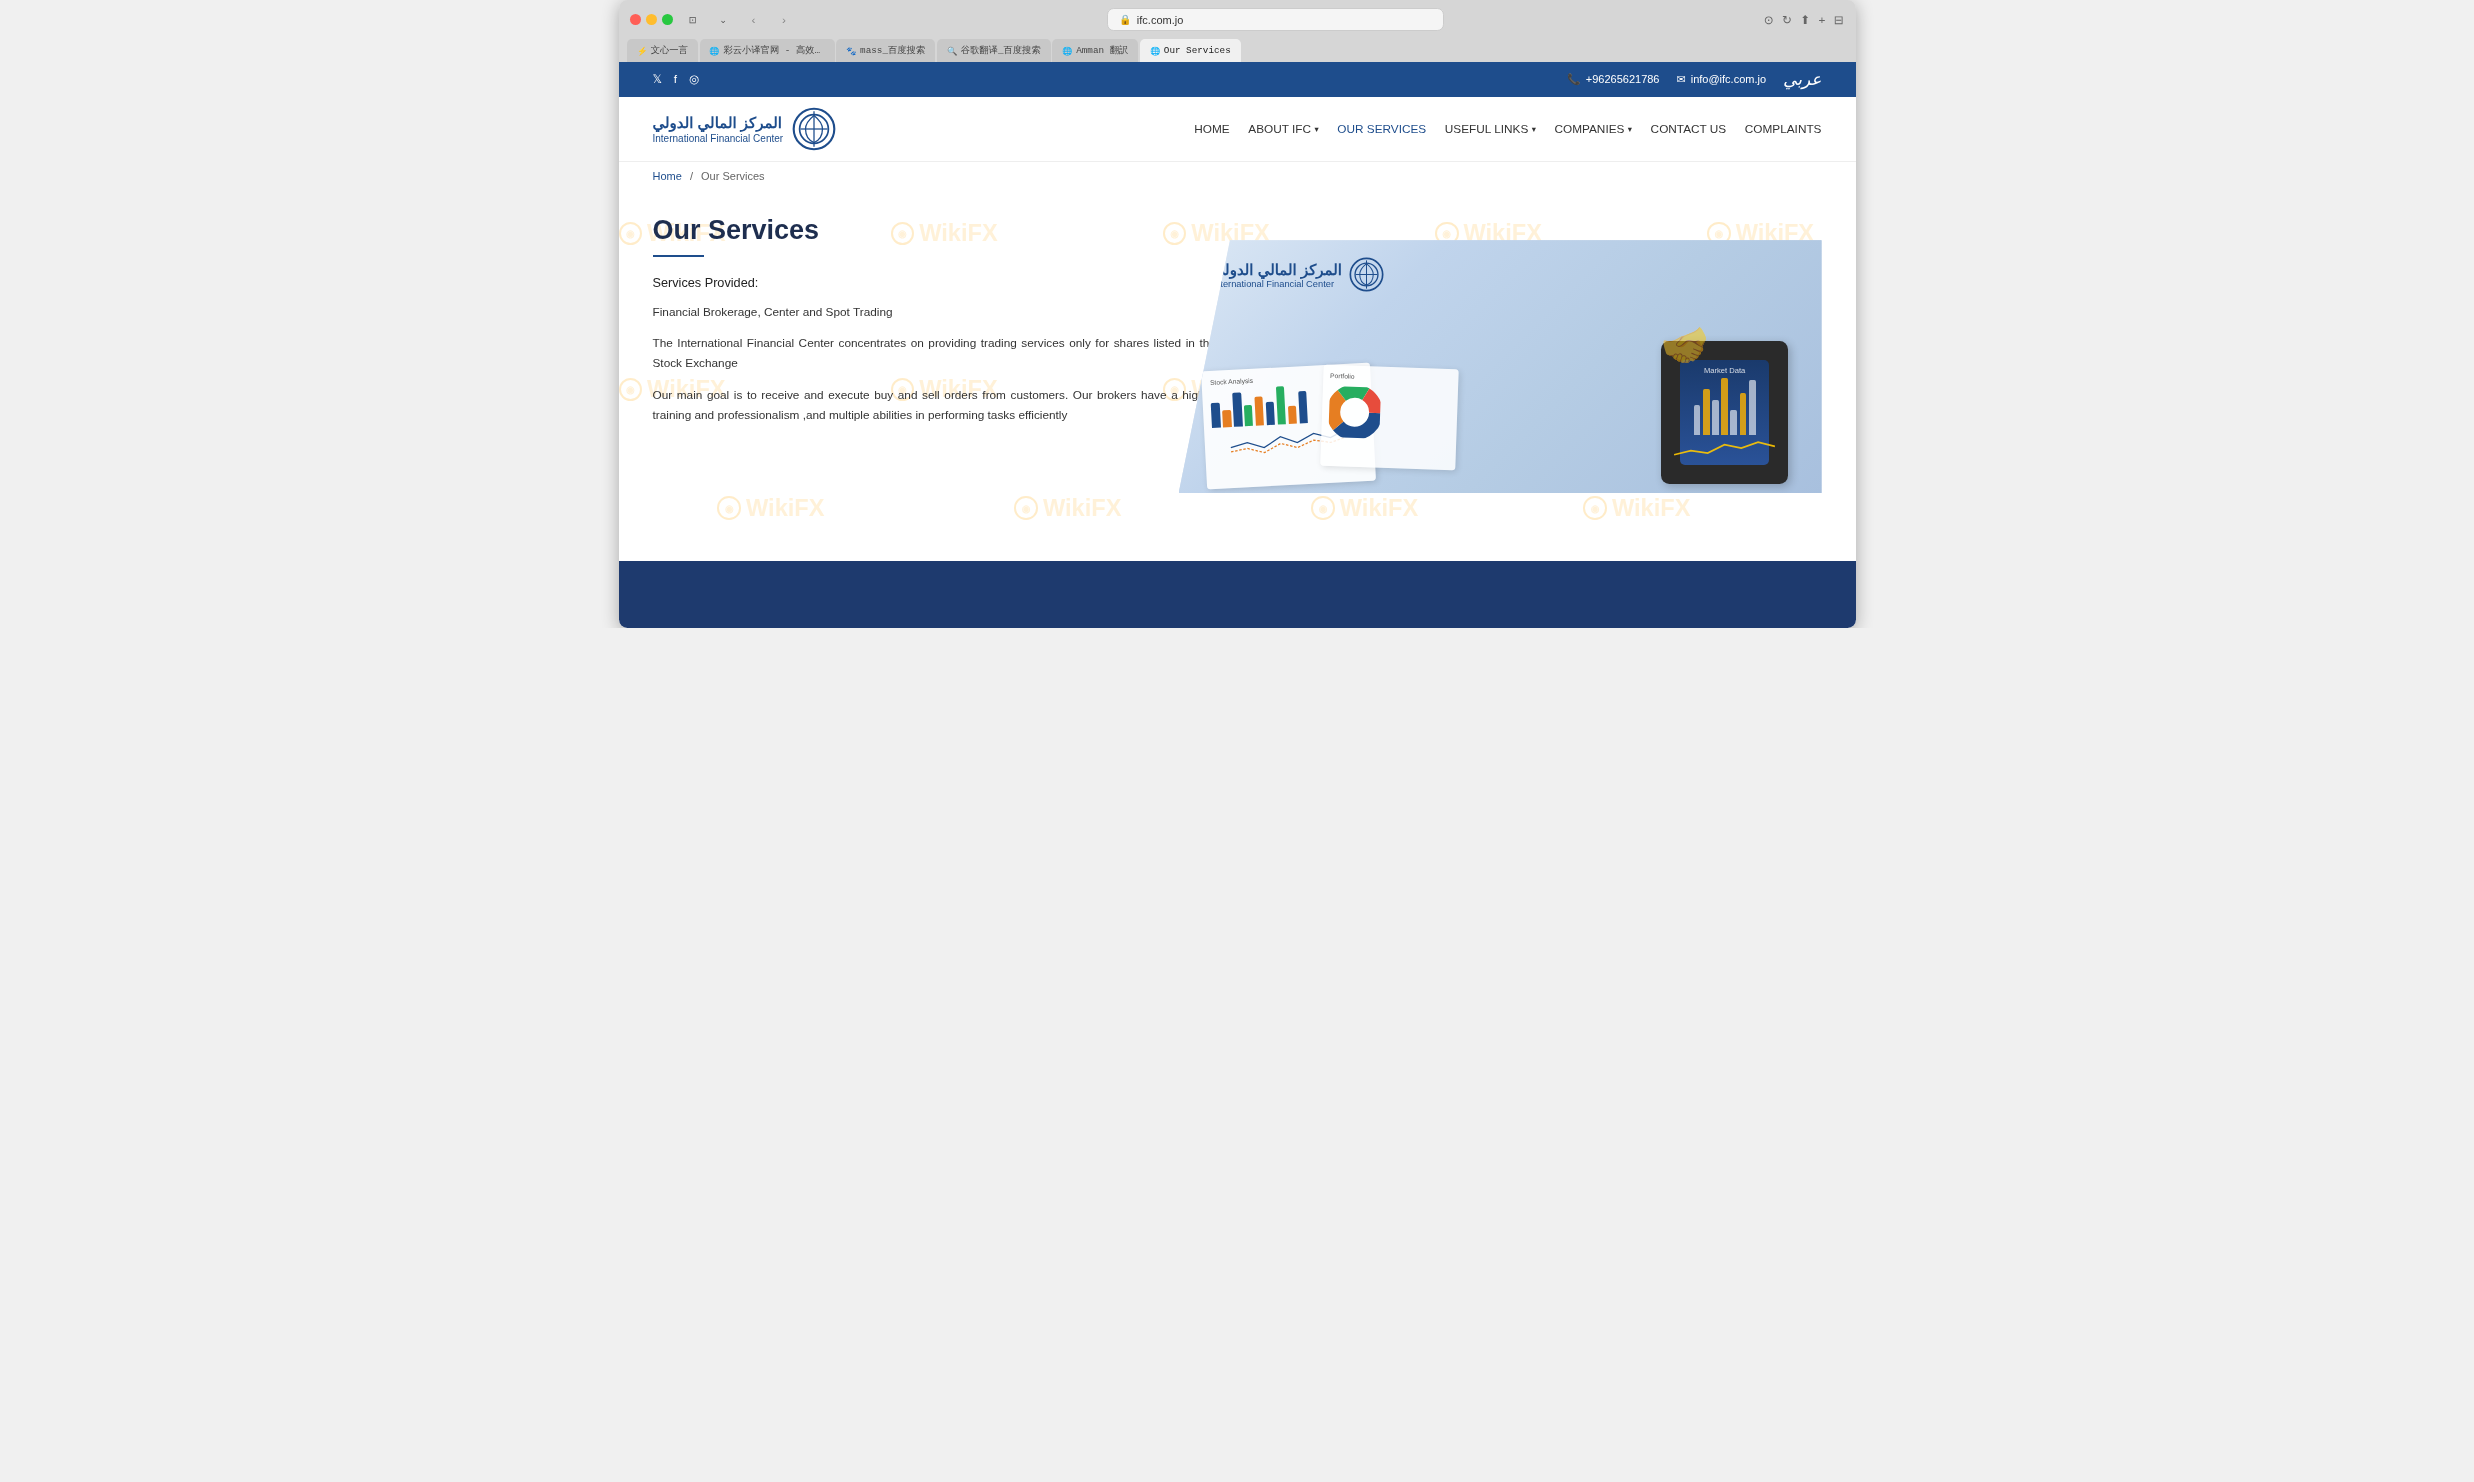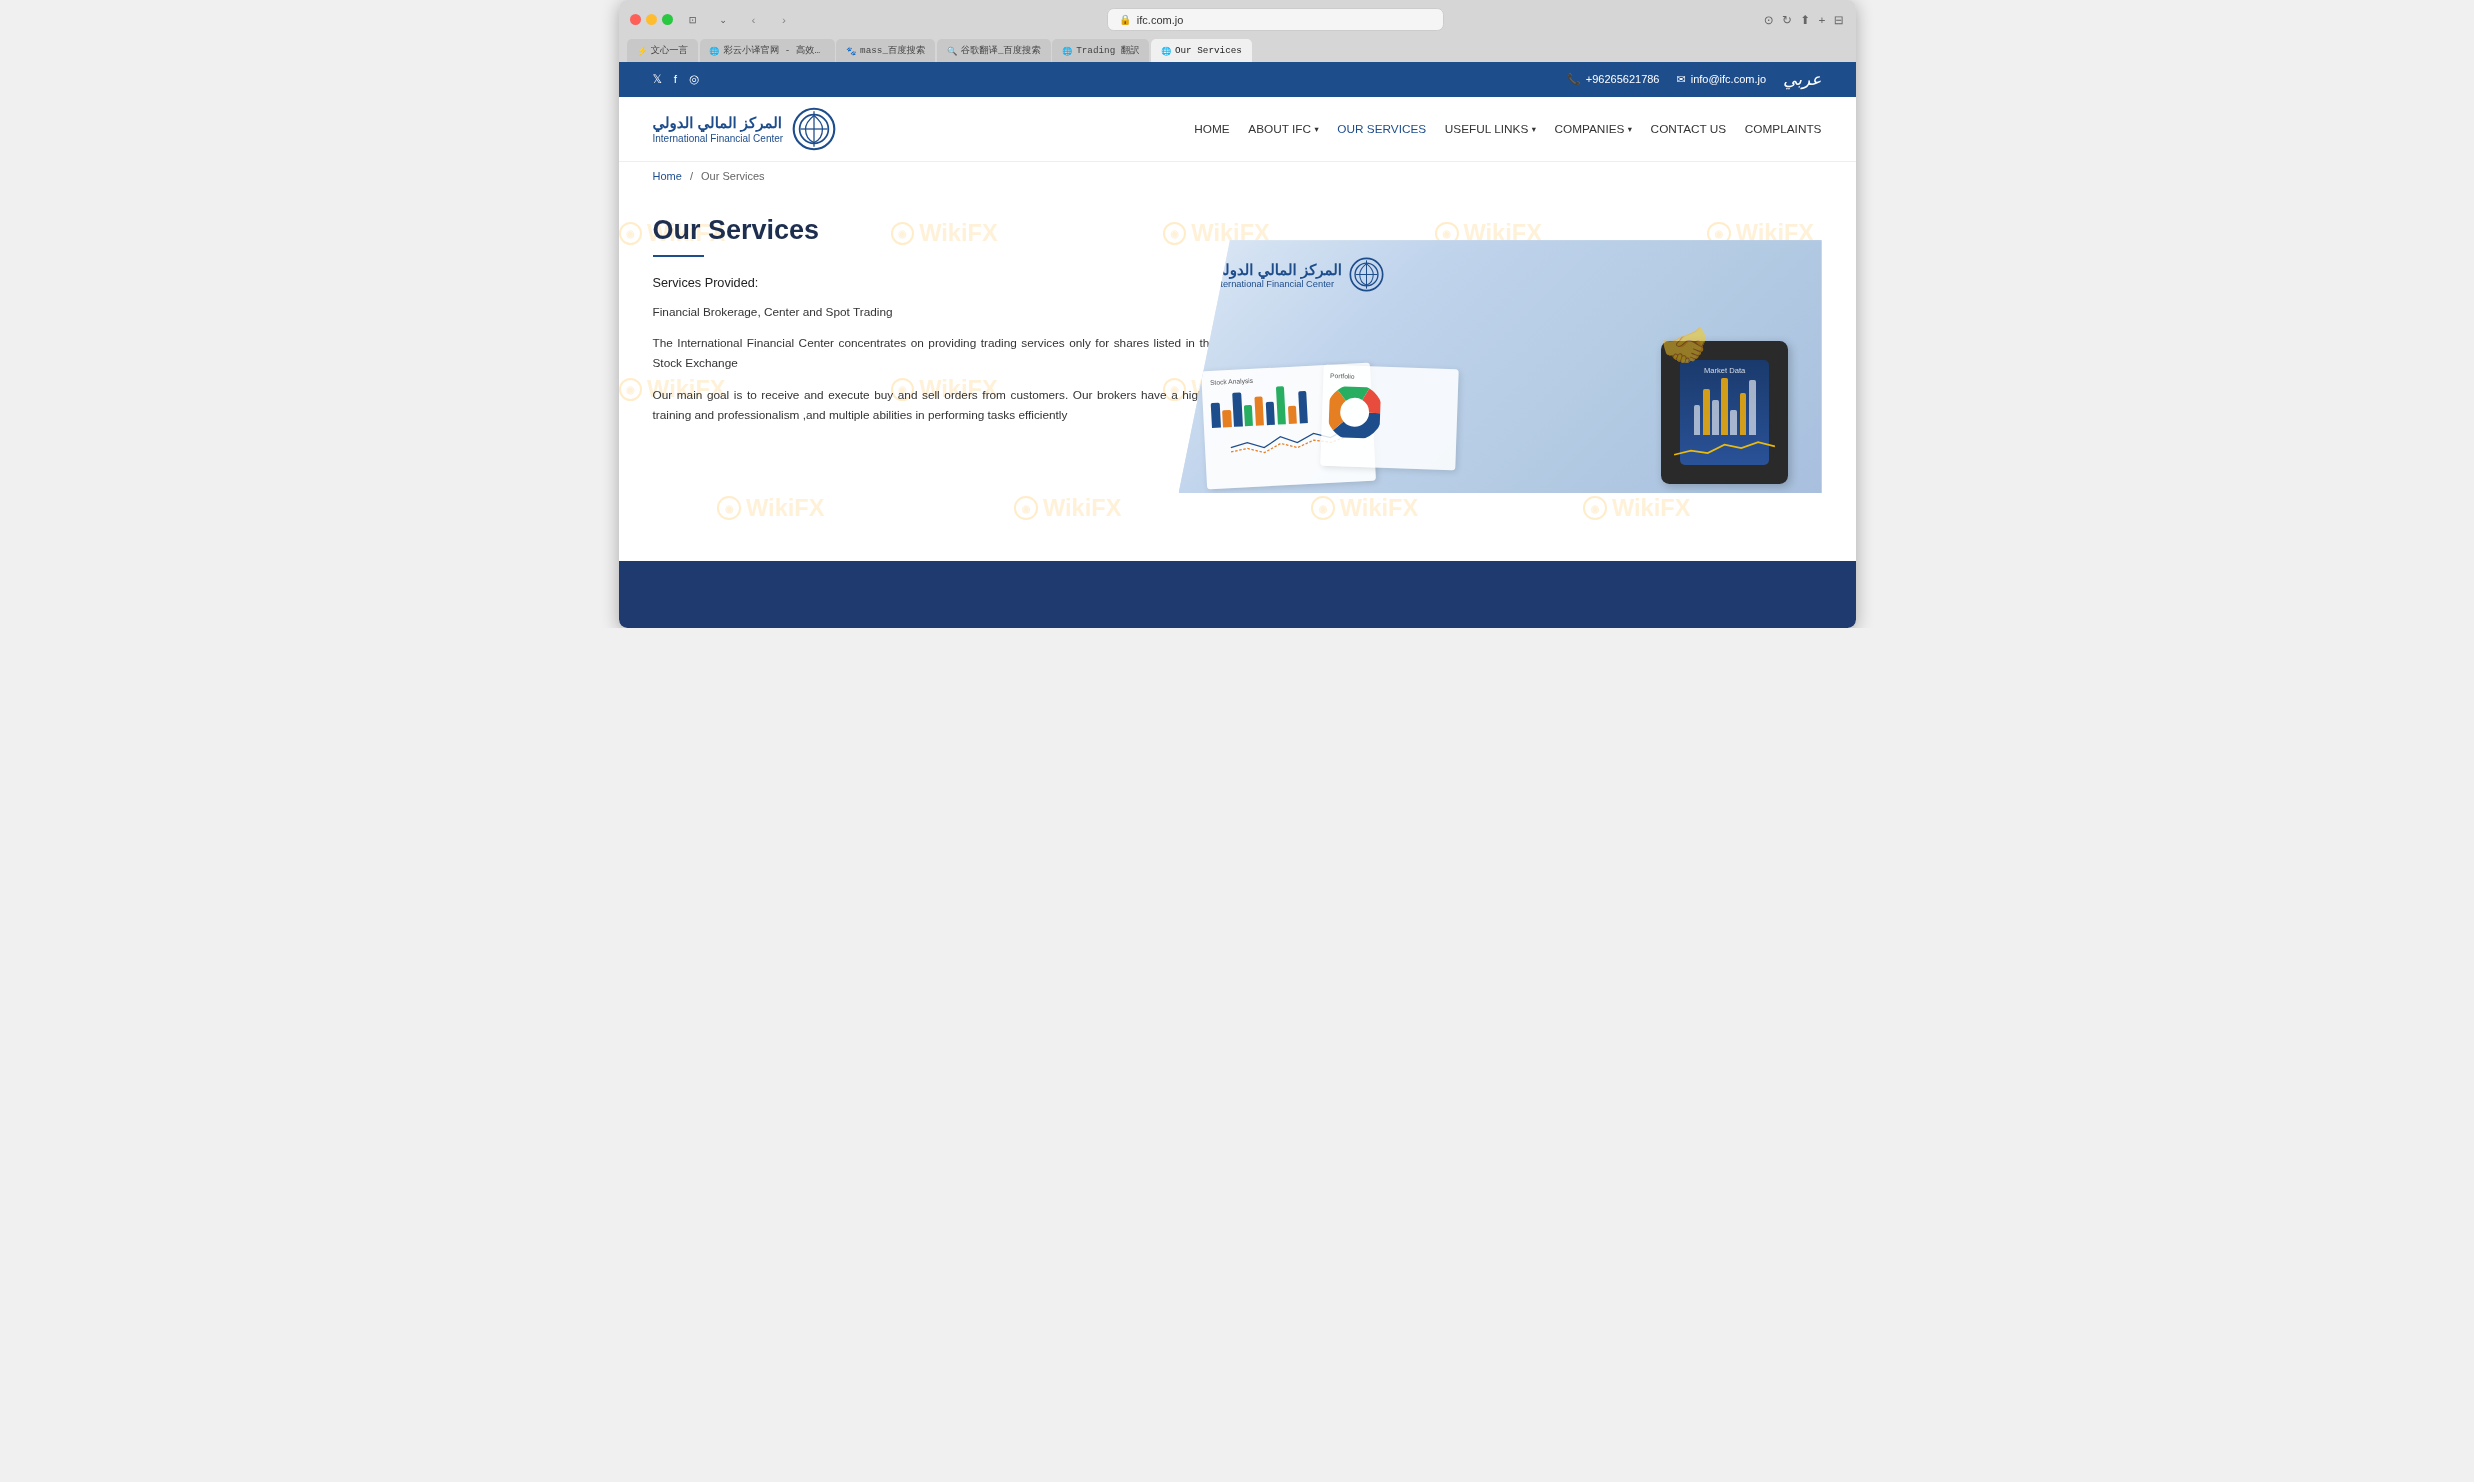--- a/index.html
+++ b/index.html
@@ -523,21 +523,21 @@
     <div class="browser-tab">
       <span class="browser-tab-icon">🐾</span>
       <span class="browser-tab-label">mass_百度搜索</span>
     </div>
     <div class="browser-tab">
       <span class="browser-tab-icon">🔍</span>
       <span class="browser-tab-label">谷歌翻译_百度搜索</span>
     </div>
     <div class="browser-tab">
       <span class="browser-tab-icon">🌐</span>
-      <span class="browser-tab-label">Trading 翻訳</span>
+      <span class="browser-tab-label">Amman 翻訳</span>
     </div>
     <div class="browser-tab active">
       <span class="browser-tab-icon">🌐</span>
       <span class="browser-tab-label">Our Services</span>
     </div>
   </div>
 
   <div class="website">
 
     <div class="top-bar">

